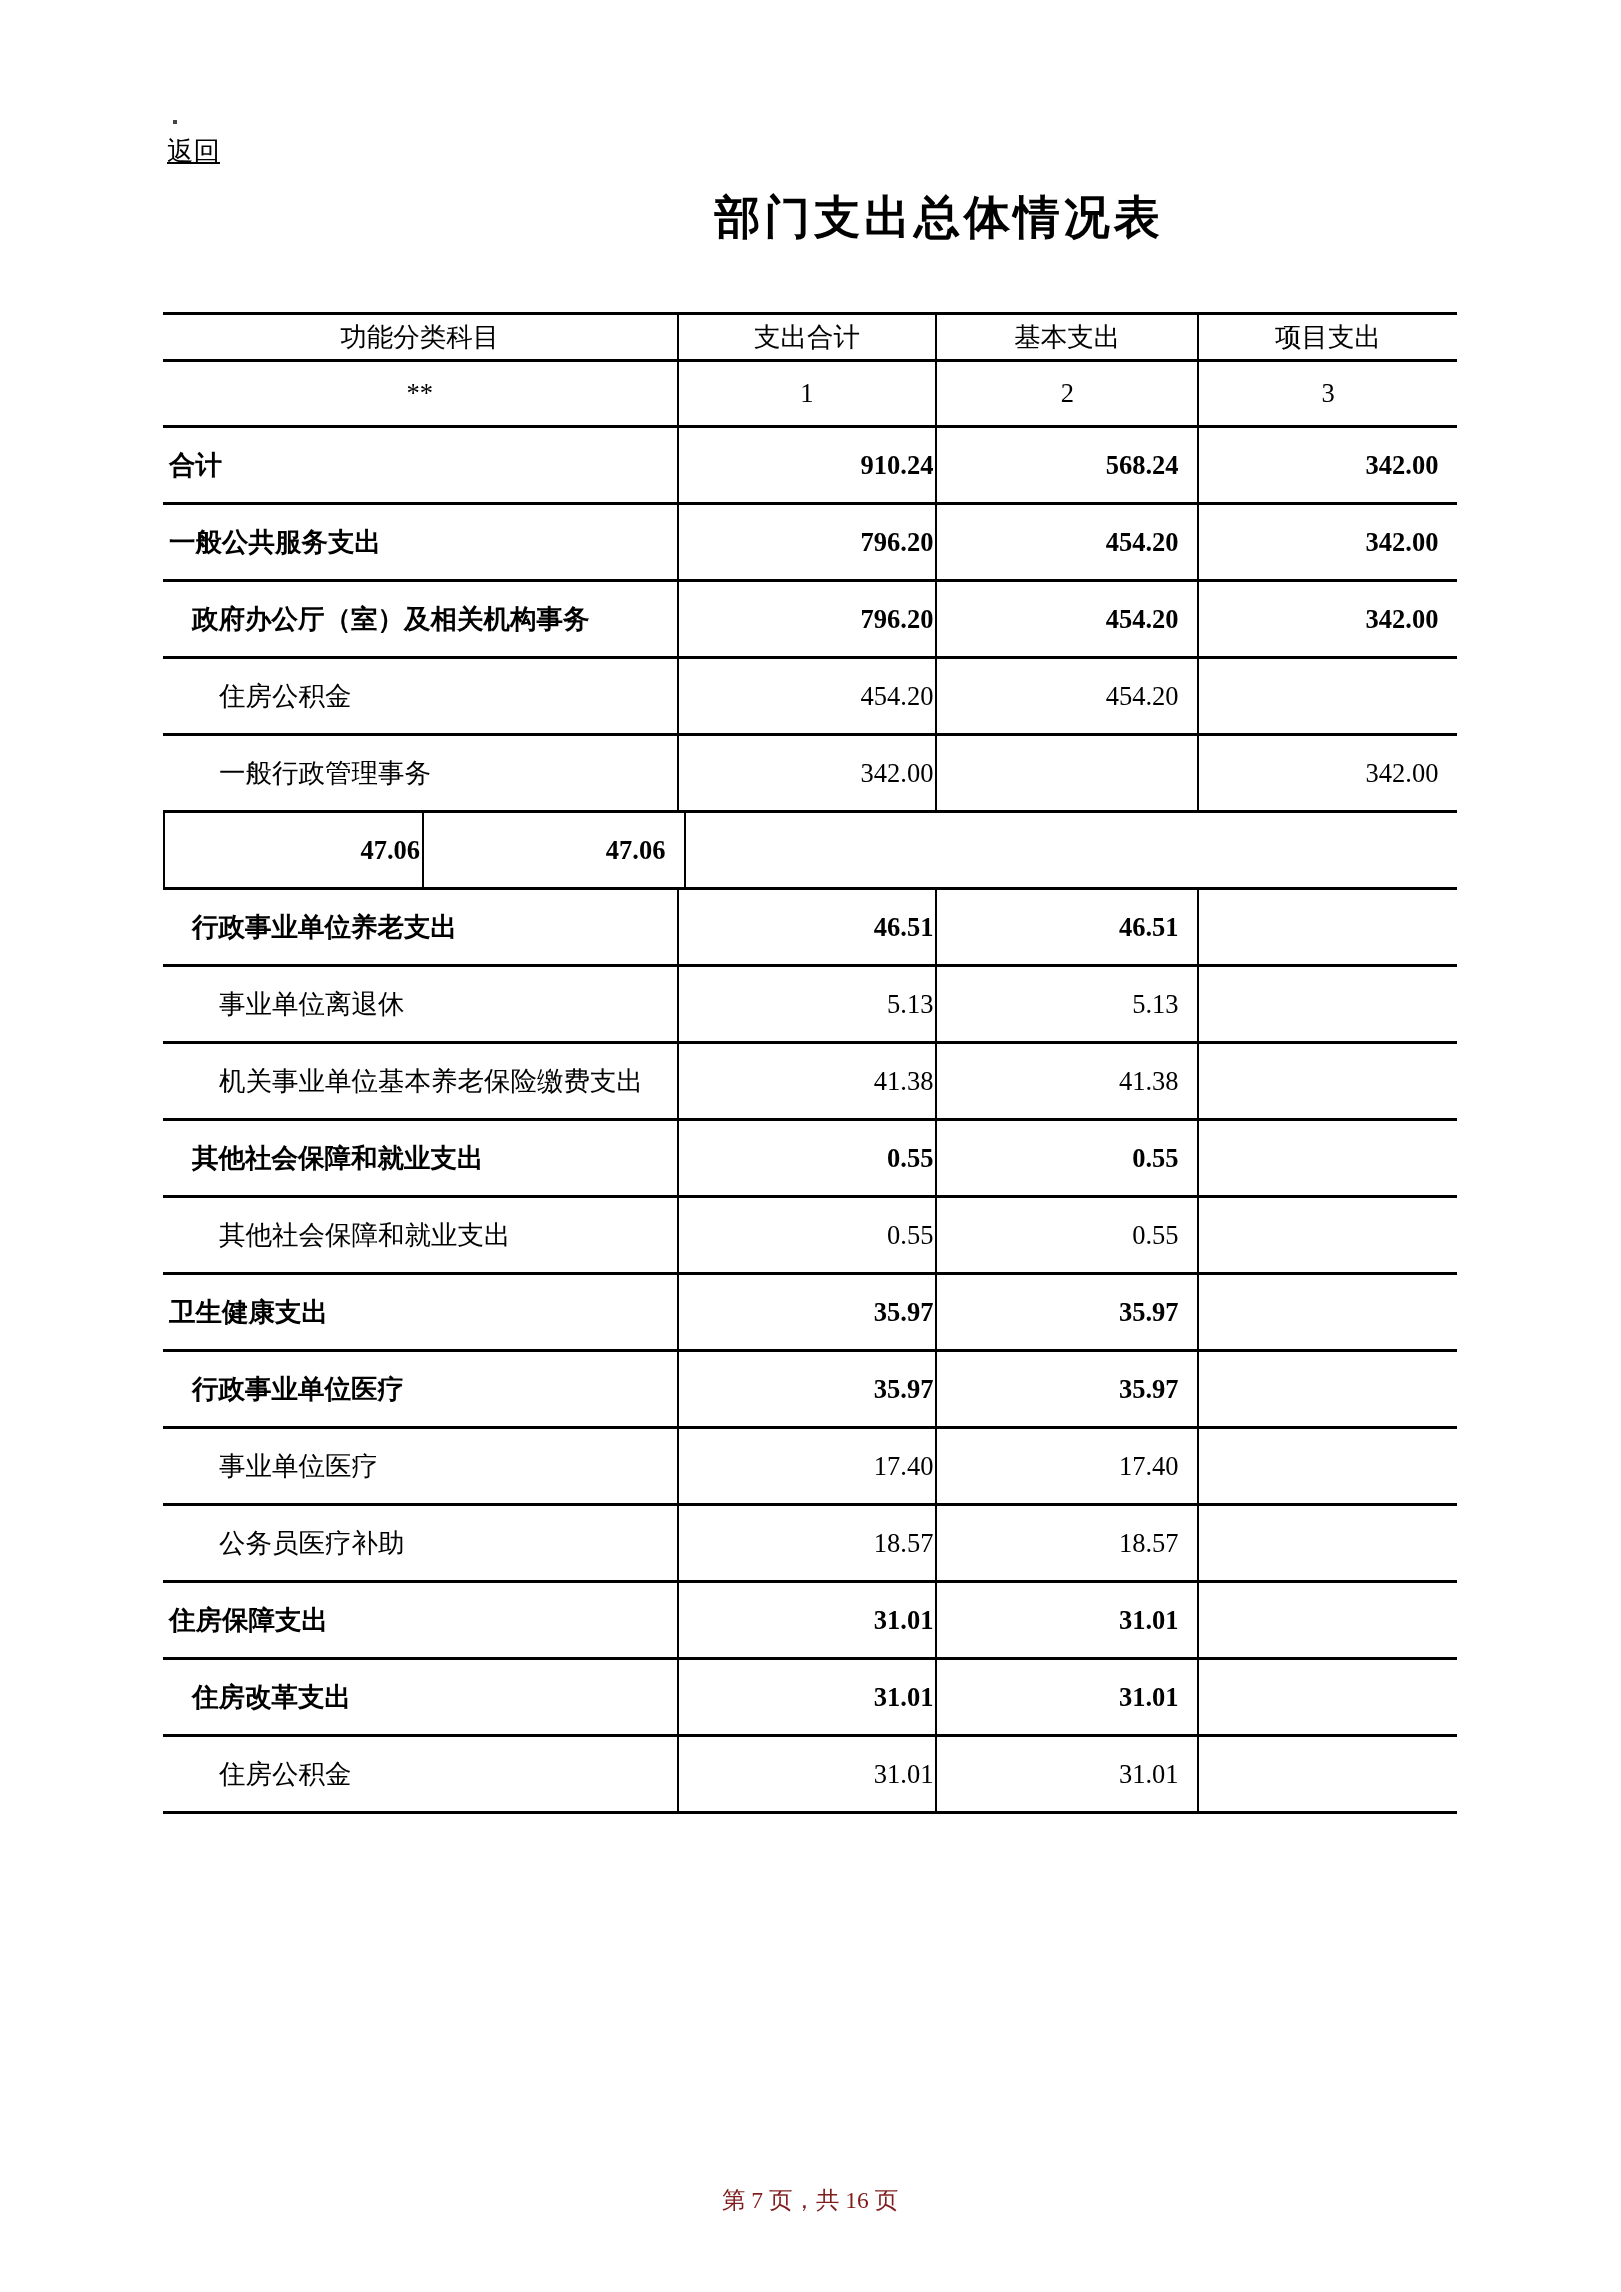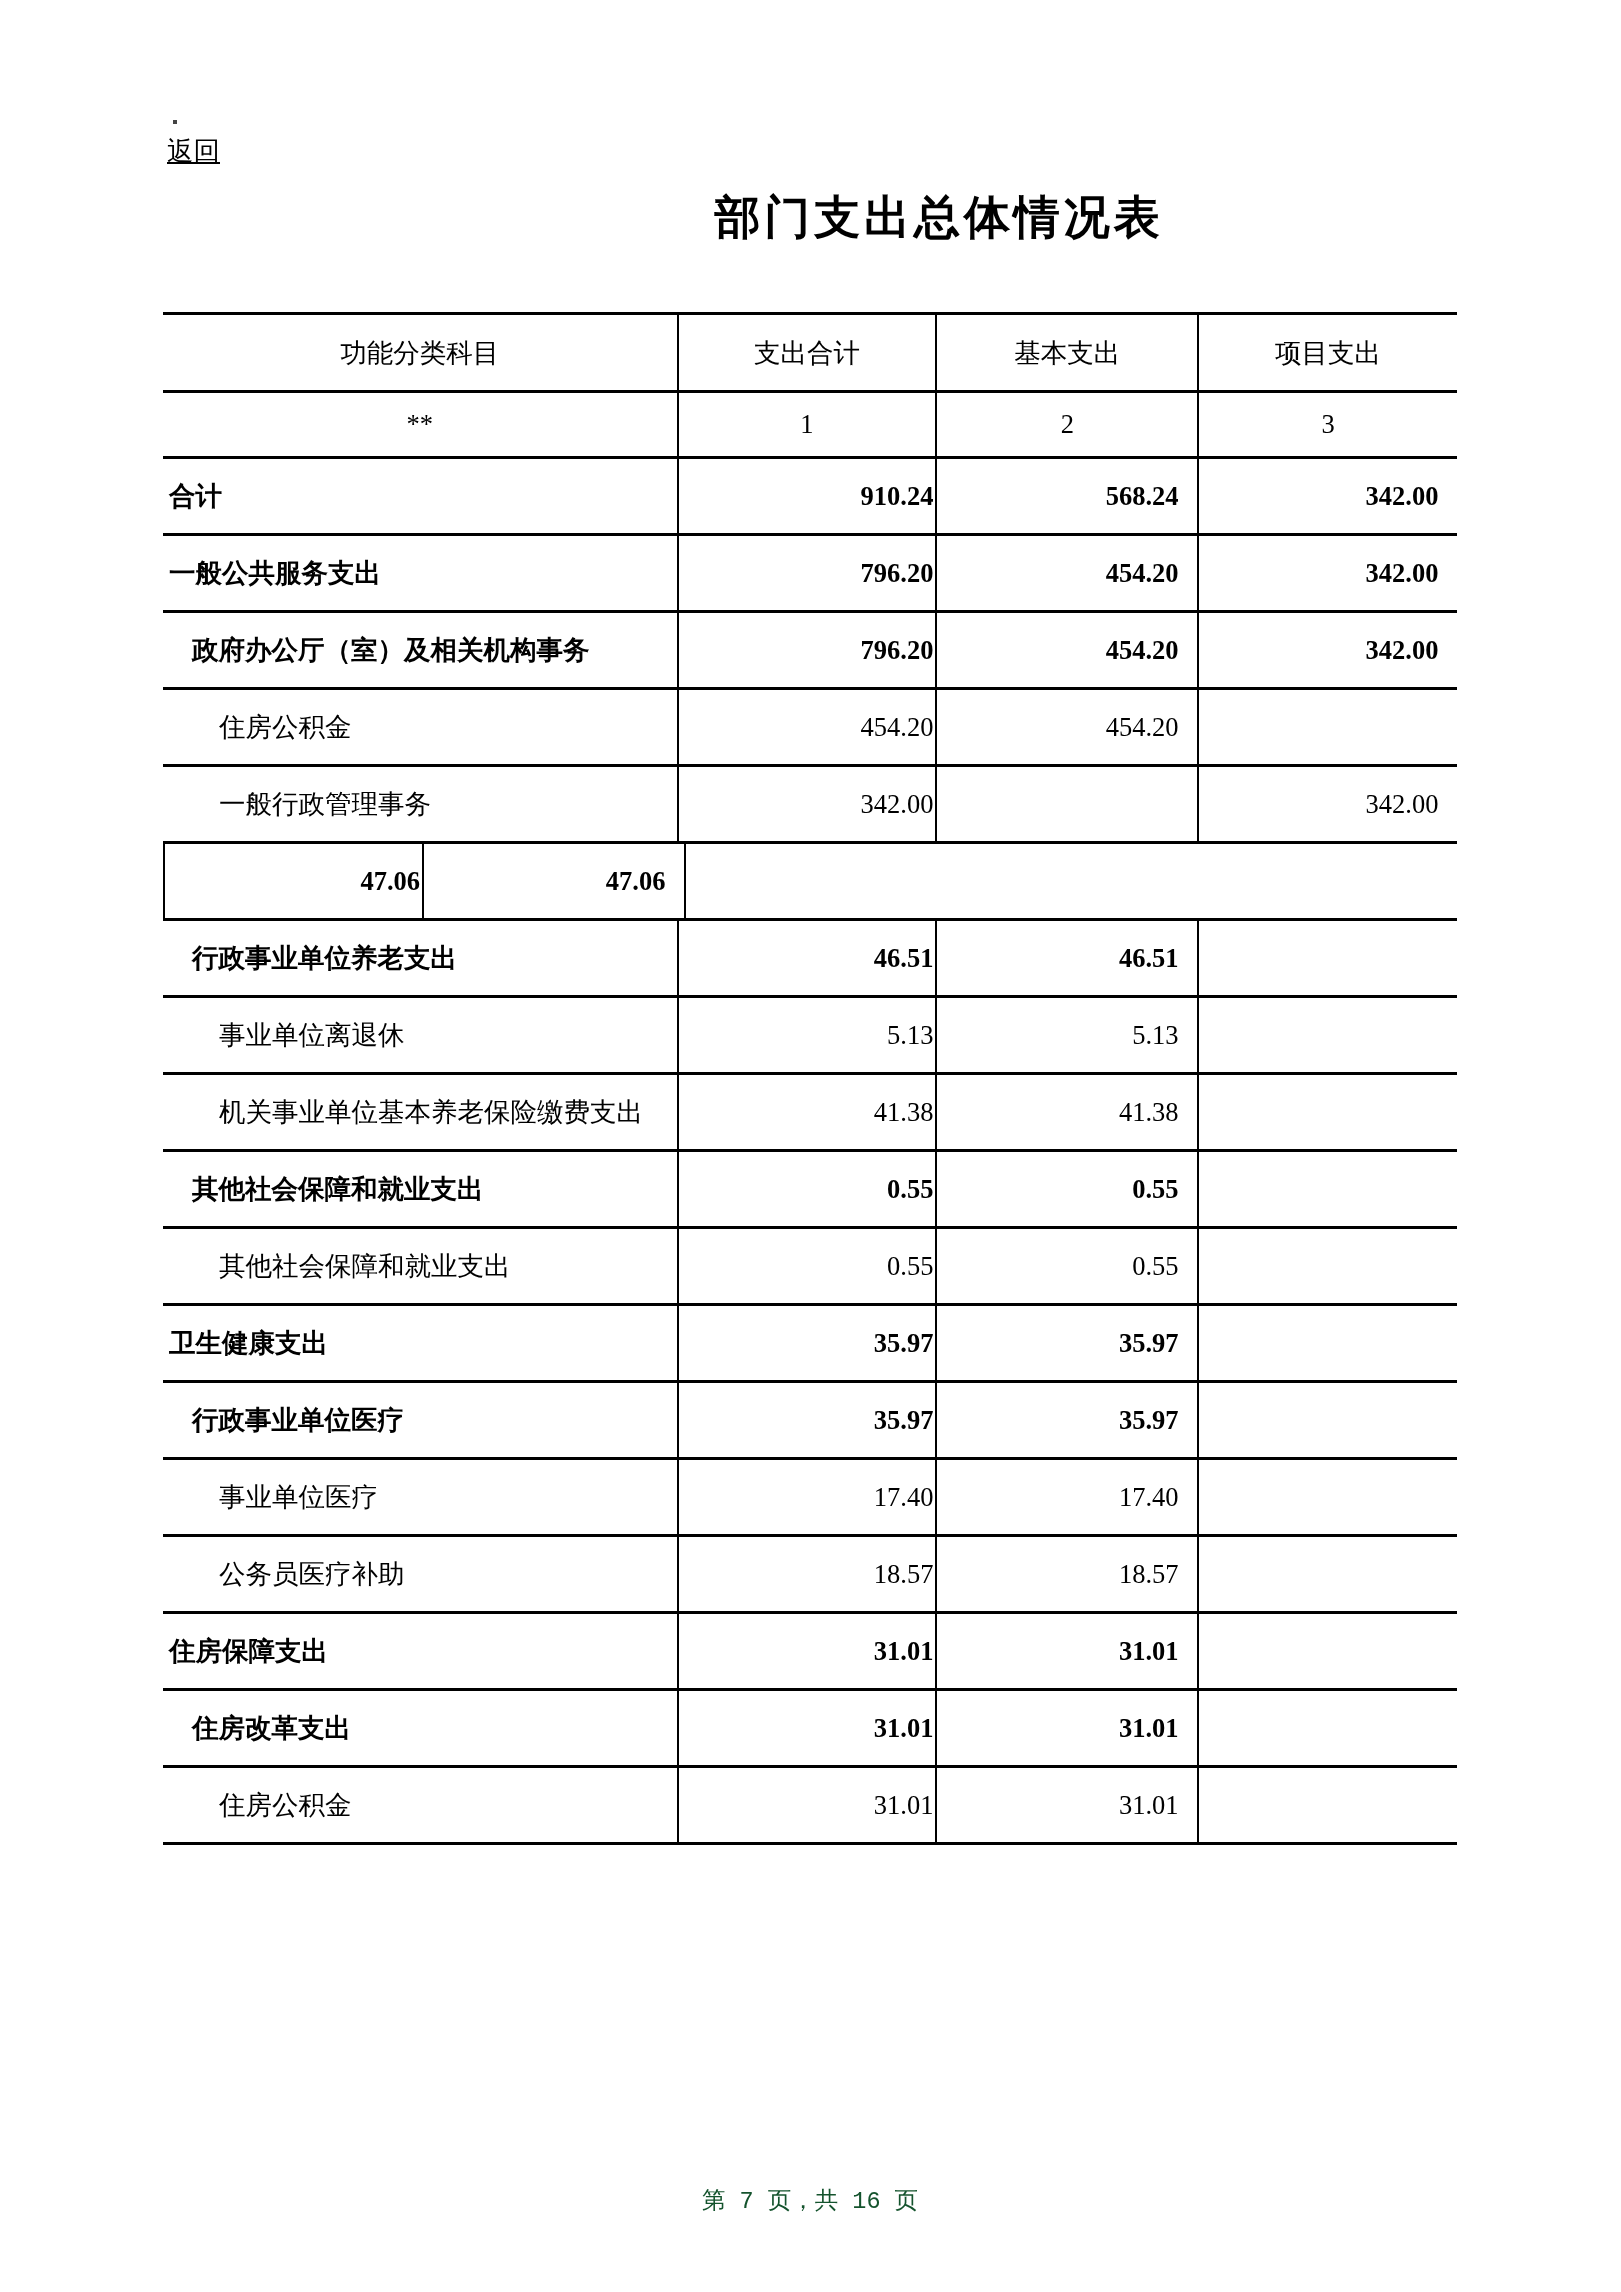--- a/index.html
+++ b/index.html
@@ -50,21 +50,21 @@
     left: 163px;
     top: 312px;
     width: 1294px;
     border-top: 3.9px solid #000000;
   }
   .row {
     display: flex;
     border-bottom: 3.9px solid #000000;
     height: 77px;
   }
-  .row.hdr1 { height: 78px; }
+  .row.hdr1 { height: 47px; }
   .row.hdr2 { height: 66px; }
 
   .cell {
     display: flex;
     align-items: center;
     font-size: 26.5px;
     overflow: hidden;
     white-space: nowrap;
   }
   .c1 { width: 514px; justify-content: flex-start; padding-left: 5.9px; }
@@ -82,22 +82,22 @@
   .ind1 { padding-left: 29px; }
   .ind2 { padding-left: 56px; }
 
   .page-footer {
     position: absolute;
     left: 163px;
     top: 2184px;
     width: 1294px;
     text-align: center;
     font-size: 23.5px;
-    font-family: Liberation Mono, monospace;
-    color: #14532d;
+    font-family: Liberation Serif, serif;
+    color: #7f1d1d;
   }
 </style>
 </head>
 <body>
 
 <span class="speck"></span>
 
 <a class="back-link" href="#">返回</a>
 
 <div class="page-title">部门支出总体情况表</div>

